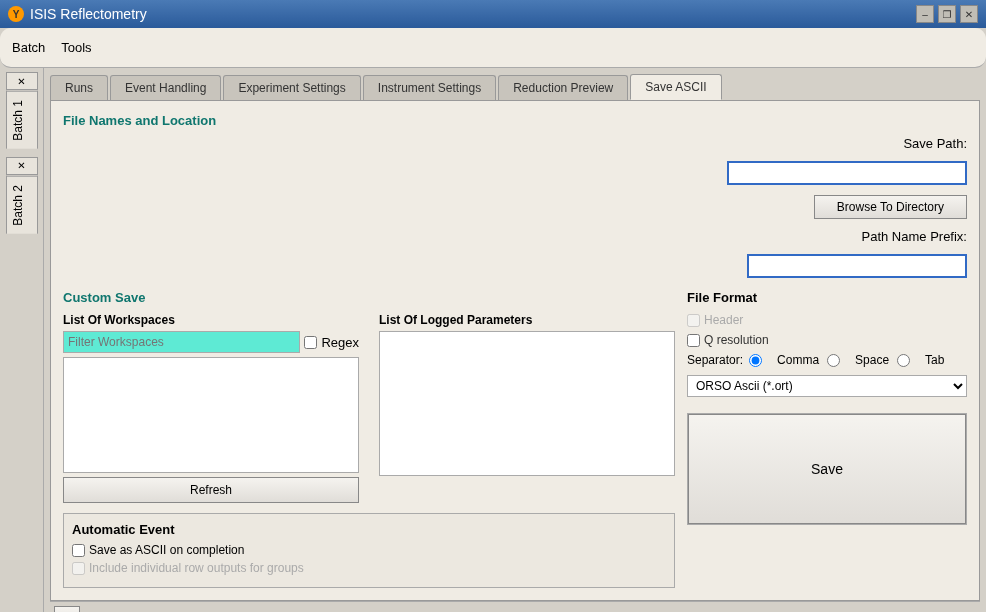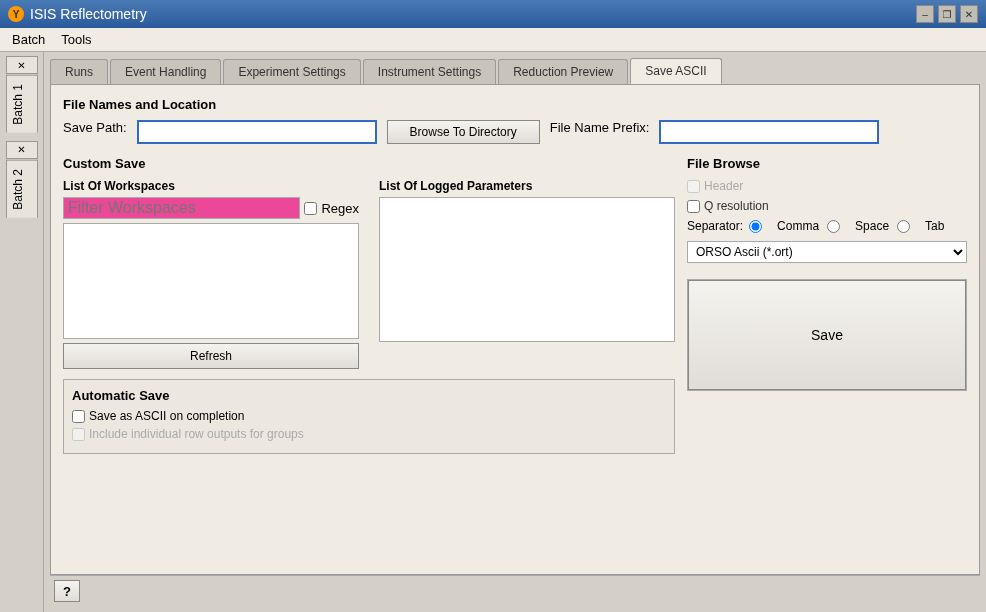--- a/index.html
+++ b/index.html
@@ -59,22 +59,23 @@
       font-size: 10px;
       color: #333;
     }
 
     
     .menu-bar {
       background: #f0ece4;
       border-bottom: 1px solid #aaa;
       display: flex;
       padding: 2px 4px;
-      height: 24px;
-      align-items: center;
+      height: 40px;
+      align-items: center;
+      border-radius: 11px;
     }
     .menu-item {
       padding: 2px 8px;
       cursor: pointer;
       font-size: 13px;
     }
 
     
     .main-layout {
       display: flex;
@@ -158,31 +159,32 @@
       flex: 1;
       padding: 12px;
       position: relative;
     }
 
     
     .section-title {
       font-size: 13px;
       font-weight: 600;
       margin-bottom: 8px;
-      color: #000000;
+      color: #0f766e;
     }
 
     
     .file-names-section {
       margin-bottom: 12px;
     }
     .file-names-row {
       display: flex;
-      align-items: flex-start;
+      align-items: flex-end;
       gap: 10px;
+      flex-direction: column;
     }
     .label-text {
       font-size: 13px;
       white-space: nowrap;
     }
     .text-input {
       border: 2px solid #316ac5;
       background: white;
       height: 24px;
       font-size: 12px;
@@ -233,22 +235,22 @@
     .filter-row {
       display: flex;
       align-items: center;
       gap: 4px;
       margin-bottom: 4px;
     }
     .filter-input {
       flex: 1;
       height: 22px;
       border: 1px solid #aaa;
-      background: #ec4899;
-      font-size: 16px;
+      background: #5eead4;
+      font-size: 12px;
       padding: 0 4px;
     }
     .list-box {
       border: 1px solid #aaa;
       background: white;
       height: 116px;
       overflow-y: auto;
     }
     .refresh-btn {
       width: 100%;
@@ -408,21 +410,21 @@
     </div>
 
     <div class="main-panel">
 
       <div class="file-names-section">
         <div class="section-title">File Names and Location</div>
         <div class="file-names-row">
           <span class="label-text">Save Path:</span>
           <input type="text" class="text-input save-path-input" value="" style="">
           <button class="btn">Browse To Directory</button>
-          <span class="label-text">File Name Prefix:</span>
+          <span class="label-text">Path Name Prefix:</span>
           <input type="text" class="text-input file-prefix-input" value="" style="">
         </div>
       </div>
 
       <div class="two-col">
 
         <div class="custom-save">
           <div class="section-title">Custom Save</div>
           <div class="workspaces-params">
 
@@ -437,34 +439,34 @@
               <button class="btn refresh-btn">Refresh</button>
             </div>
 
             <div class="params-col">
               <div class="col-title">List Of Logged Parameters</div>
               <div class="list-box" style="height:145px;"></div>
             </div>
           </div>
 
           <div class="auto-save">
-            <div class="auto-save-title">Automatic Save</div>
+            <div class="auto-save-title">Automatic Event</div>
             <label class="checkbox-label">
               <input type="checkbox" style="">
               <span>Save as ASCII on completion</span>
             </label>
             <label class="checkbox-label disabled">
               <input type="checkbox" disabled="" style="">
               <span>Include individual row outputs for groups</span>
             </label>
           </div>
         </div>
 
         <div class="file-format">
-          <div class="file-format-title">File Browse</div>
+          <div class="file-format-title">File Format</div>
 
           <div class="format-option">
             <input type="checkbox" disabled="" style="">
             <span>Header</span>
           </div>
 
           <div class="format-option" style="color:#333;">
             <input type="checkbox" style="">
             <span>Q resolution</span>
           </div>

